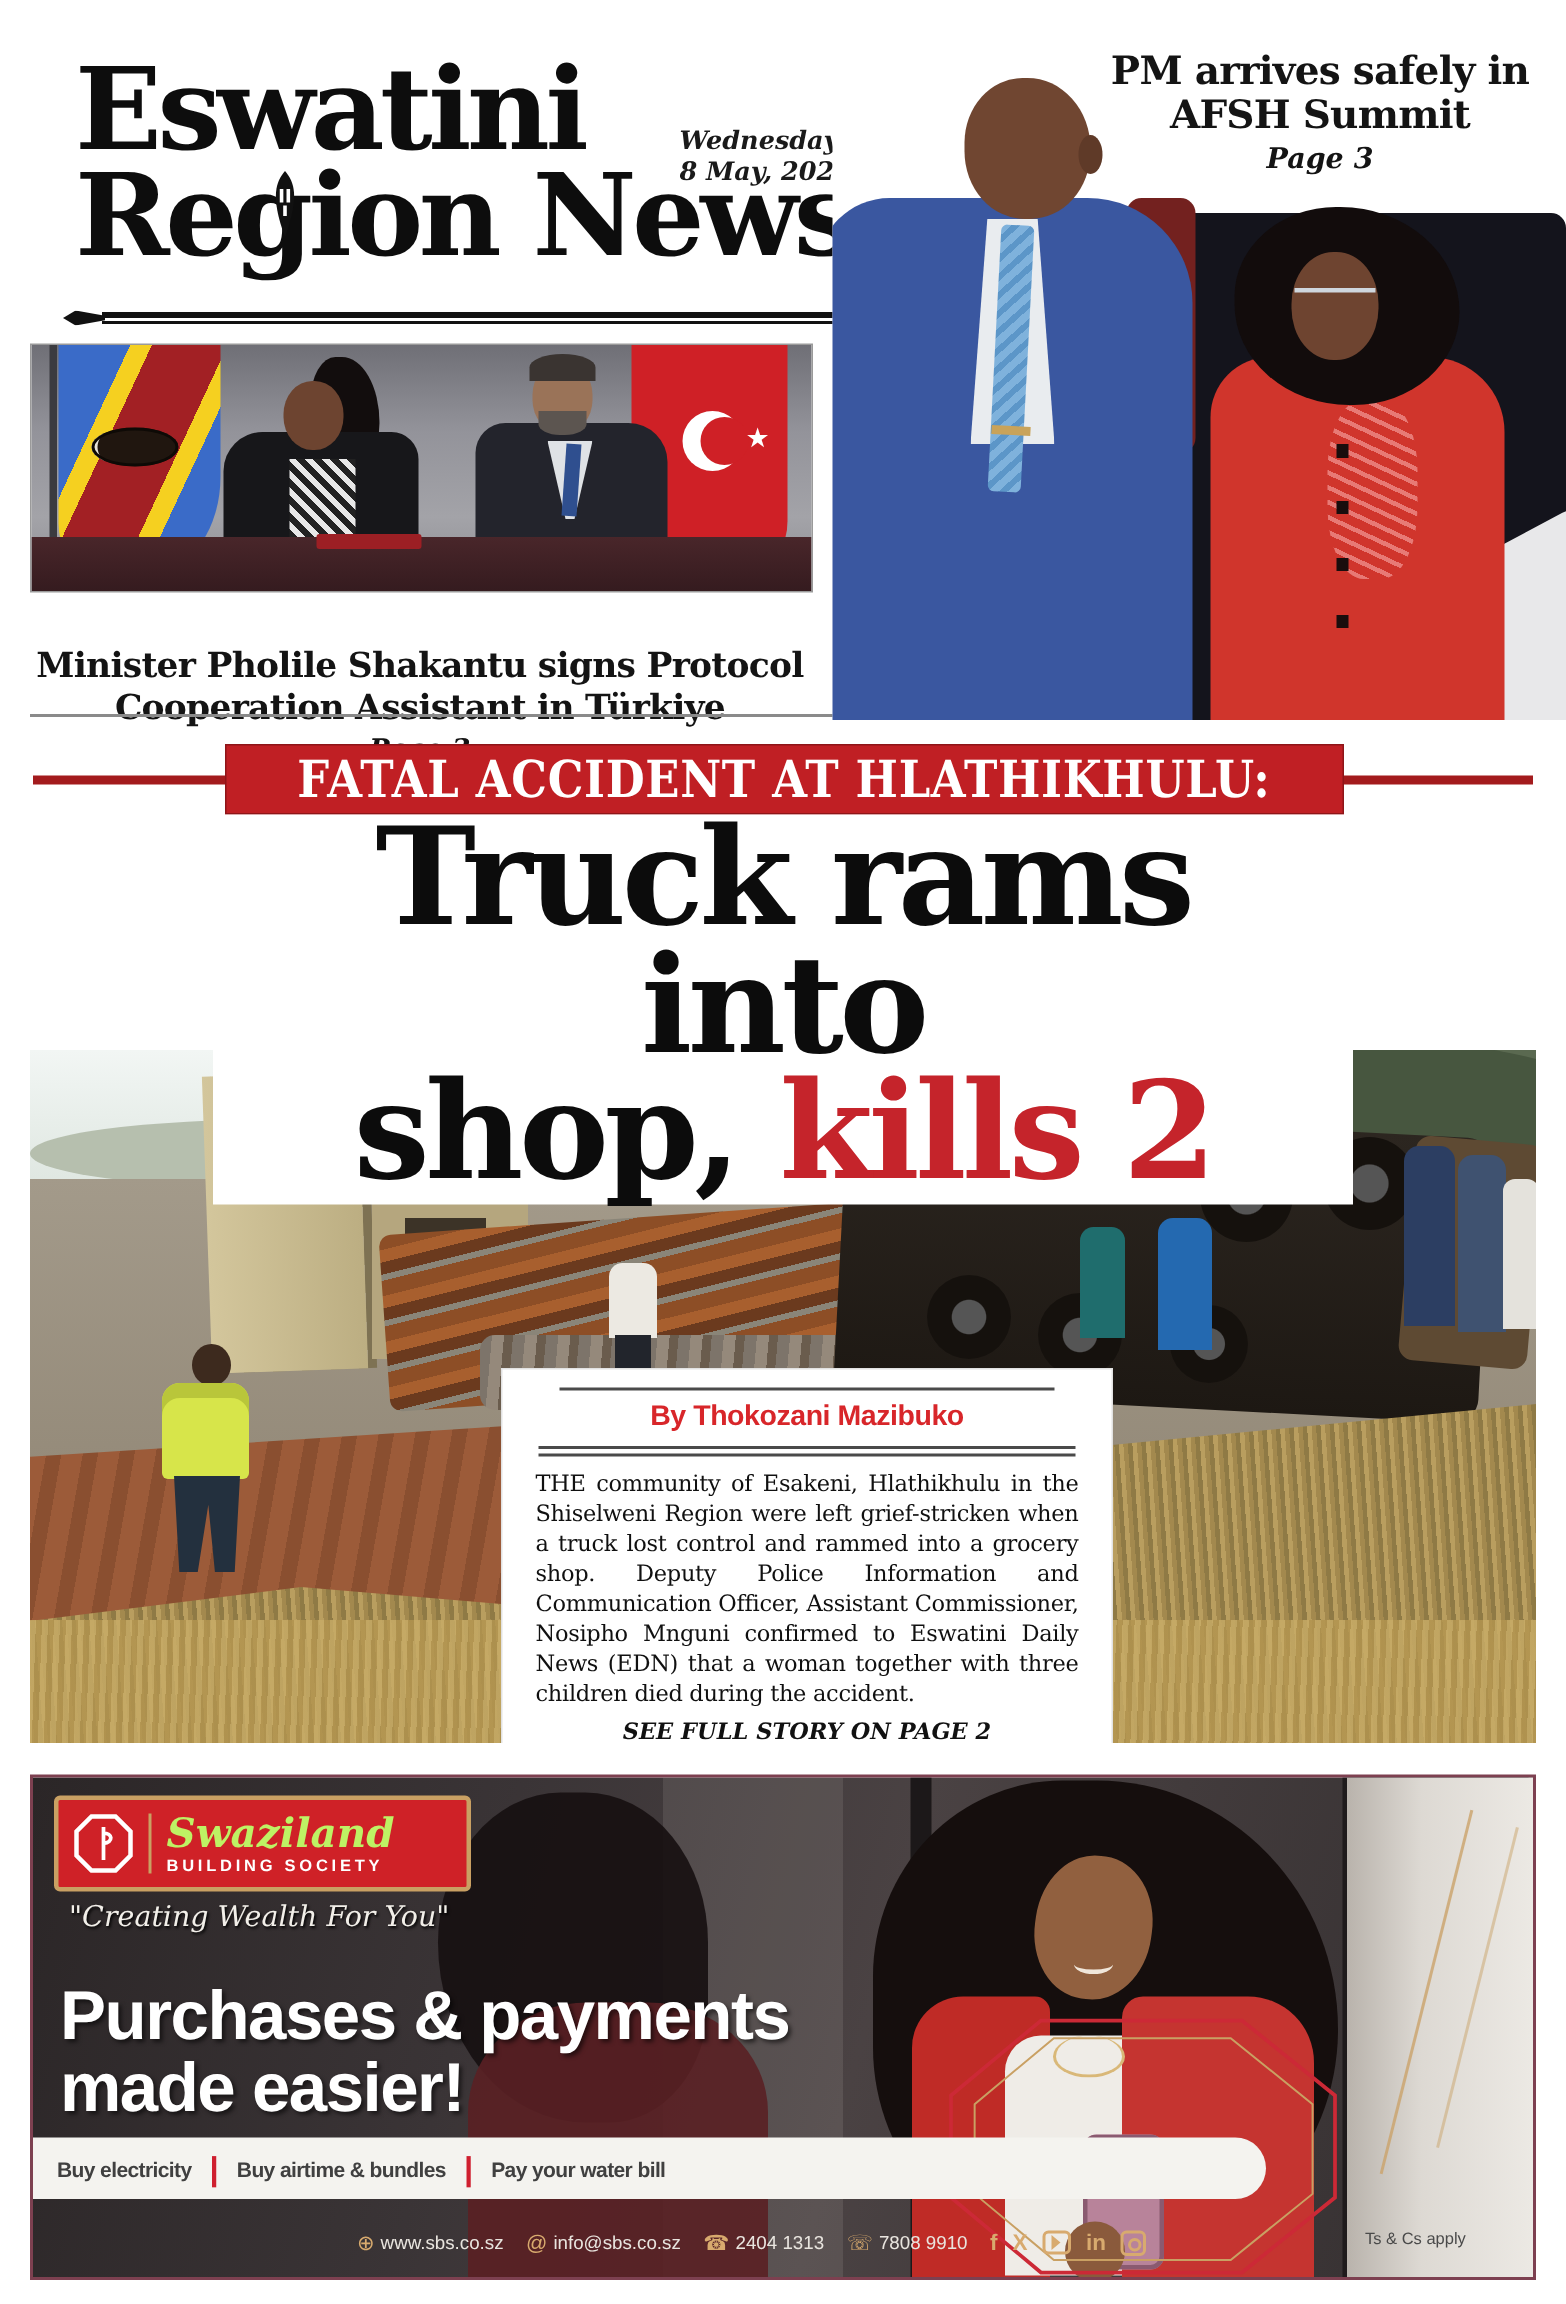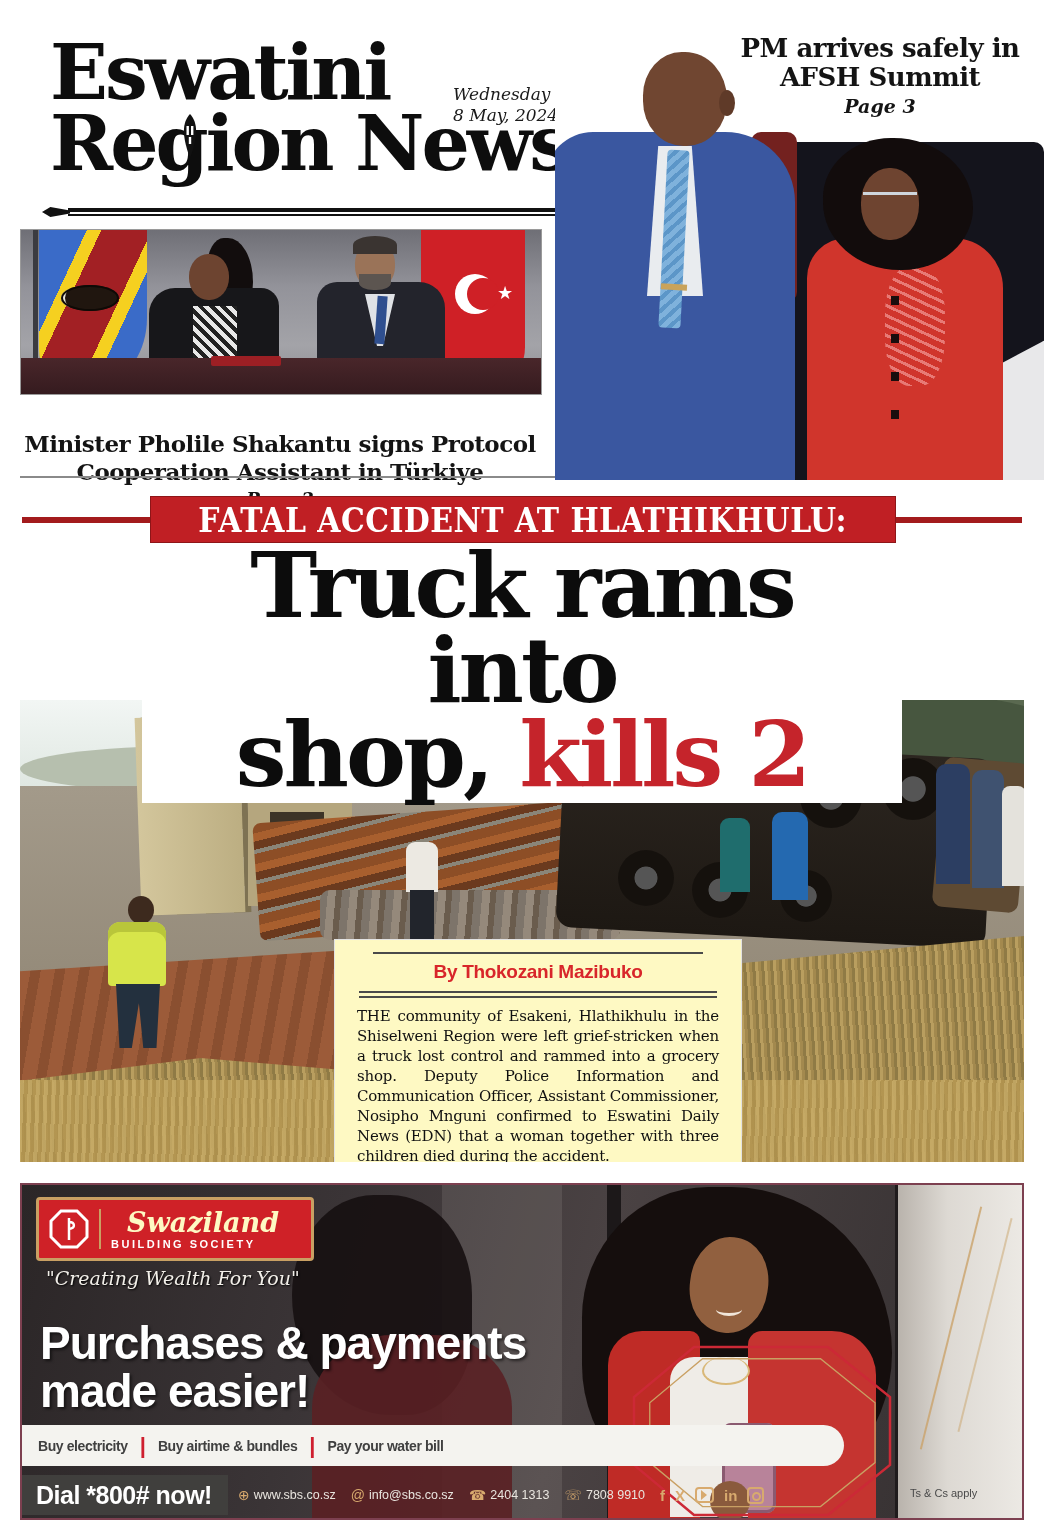--- a/index.html
+++ b/index.html
@@ -3,21 +3,21 @@
 <meta charset="utf-8">
 <style>
   html,body{margin:0;padding:0;background:#cfcfcf;}
   #page{position:relative;width:1044px;height:1536px;background:#fff;margin:0 auto;overflow:hidden;
         font-family:"DejaVu Serif","Liberation Serif",serif;}
   .abs{position:absolute;}
 
   
   .masthead-title{left:50px;top:38px;font-size:76px;font-weight:bold;color:#0d0d0d;
     line-height:0.93;letter-spacing:-3px;}
-  .masthead-date{left:453px;top:84px;font-size:17px;font-style:italic;font-weight:normal;
+  .masthead-date{left:453px;top:84px;font-size:17px;font-style:italic;font-weight:bold;
     color:#1a1a1a;line-height:1.25;}
   .shield-badge{left:178px;top:114px;width:24px;height:44px;z-index:3;}
   .pen-divider{left:42px;top:206px;width:516px;height:12px;}
   .pen-nib{left:0;top:1px;width:28px;height:10px;background:#111;
     clip-path:polygon(0 50%,30% 0,100% 35%,100% 65%,30% 100%);}
   .pen-bar1{left:26px;right:0;top:2px;height:4px;background:#111;}
   .pen-bar2{left:26px;right:0;top:8px;height:2px;background:#111;}
 
   
   .photo-signing{left:20px;top:229px;width:520px;height:164px;overflow:hidden;
@@ -135,21 +135,21 @@
   .acc-road{left:0;top:250px;width:470px;height:212px;background:
     repeating-linear-gradient(100deg,#9c5b39 0 14px,#8a4f30 14px 24px);
     clip-path:polygon(0 10%,70% 0,100% 45%,60% 100%,0 100%);}
   .acc-grass-main{left:0;top:236px;width:1004px;height:226px;background:
     repeating-linear-gradient(86deg,#b99e5f 0 3px,#a3894e 3px 6px,#8f7a45 6px 9px);
     clip-path:polygon(0 64%,18% 54%,34% 60%,45% 40%,58% 30%,72% 12%,100% 0,100% 100%,0 100%);}
   .acc-grass-lite{left:0;top:380px;width:1004px;height:82px;background:
     repeating-linear-gradient(92deg,#c7ab66 0 4px,#b2944f 4px 8px);opacity:.85;}
 
   
-  .article-box{left:315px;top:240px;width:406px;height:288px;background:#fef9c3;z-index:10;
+  .article-box{left:315px;top:213px;width:406px;height:288px;background:#ffffff;z-index:10;
     padding:8px 22px;box-sizing:border-box;box-shadow:0 0 0 1px #e2e2e2;}
   .rule-single{width:330px;height:2px;background:#4a4a4a;margin:4px auto 7px auto;}
   .byline{text-align:center;color:#d8262a;font-size:19px;font-weight:bold;
     font-family:"Liberation Sans","DejaVu Sans",sans-serif;letter-spacing:-0.3px;}
   .rule-double{width:358px;height:3px;border-top:2px solid #4a4a4a;border-bottom:2px solid #4a4a4a;
     margin:8px auto 9px auto;}
   .article-body{font-size:15px;line-height:1.33;color:#101010;text-align:justify;letter-spacing:-0.2px;}
   .see-more{margin-top:5px;text-align:center;font-size:15px;font-weight:bold;font-style:italic;color:#111;}
 
   
@@ -171,22 +171,22 @@
   .ad-necklace{left:680px;top:172px;width:44px;height:26px;border:2px solid #d9b878;border-top:none;border-radius:50%;}
   .ad-phone{left:700px;top:238px;width:54px;height:90px;background:#b8839a;border-radius:9px;
     box-shadow:inset 0 0 0 3px #8a5a70;}
   .ad-phone-cam{left:708px;top:246px;width:18px;height:18px;background:#6d4458;border-radius:5px;}
   .ad-hand{left:688px;top:296px;width:40px;height:40px;background:#8a5a3c;border-radius:50%;}
   .ad-octagon{left:610px;top:160px;width:260px;height:172px;z-index:4;}
   .ad-logo{left:14px;top:12px;width:272px;height:58px;background:#cf2127;border:3px solid #c9a063;
     border-radius:4px;display:flex;align-items:center;z-index:6;}
   .ad-logo-oct{width:40px;height:40px;margin-left:10px;color:#fff;}
   .ad-logo-sep{width:2px;height:40px;background:#c9a063;margin:0 10px;}
-  .ad-brand{color:#fef9c3;font-family:"DejaVu Serif","Liberation Serif",serif;font-style:italic;
-    font-weight:bold;font-size:27px;line-height:1;margin-left:16px;}
+  .ad-brand{color:#bef264;font-family:"DejaVu Serif","Liberation Serif",serif;font-style:italic;
+    font-weight:bold;font-size:27px;line-height:1;}
   .ad-brand-sub{color:#fff;font-size:11px;letter-spacing:2.5px;font-weight:bold;margin-top:2px;}
   .ad-tagline{left:24px;top:82px;color:#f2efe9;font-family:"DejaVu Serif","Liberation Serif",serif;
     font-style:italic;font-size:19px;z-index:6;text-shadow:1px 1px 2px #000;}
   .ad-headline{left:18px;top:134px;color:#fff;font-size:46px;font-weight:bold;line-height:1.05;
     letter-spacing:-1px;z-index:6;text-shadow:2px 2px 3px rgba(0,0,0,.55);}
   .ad-pill{left:0;top:240px;width:822px;height:41px;background:#f4f3ef;border-radius:0 21px 21px 0;
     display:flex;align-items:center;padding-left:16px;box-sizing:border-box;z-index:6;}
   .ad-service{font-size:14px;font-weight:bold;color:#404040;letter-spacing:-0.4px;white-space:nowrap;}
   .ad-pipe{color:#cf1f2f;font-weight:bold;font-size:22px;margin:0 12px;}
   .ad-cta{left:0;top:290px;width:206px;height:40px;background:#403f3d;color:#fff;font-size:25px;
@@ -379,21 +379,20 @@
       <div>Purchases &amp; payments</div>
       <div>made easier!</div>
     </div>
     <div class="abs ad-pill">
       <span class="ad-service">Buy electricity</span>
       <span class="ad-pipe">|</span>
       <span class="ad-service">Buy airtime &amp; bundles</span>
       <span class="ad-pipe">|</span>
       <span class="ad-service">Pay your water bill</span>
     </div>
-    <div class="abs ad-cta">Dial *800# now!</div>
     <div class="abs ad-contacts">
       <span class="contact-item">
         <span class="contact-ic">⊕</span>
         <span>www.sbs.co.sz</span>
       </span>
       <span class="contact-item">
         <span class="contact-ic">@</span>
         <span>info@sbs.co.sz</span>
       </span>
       <span class="contact-item">

